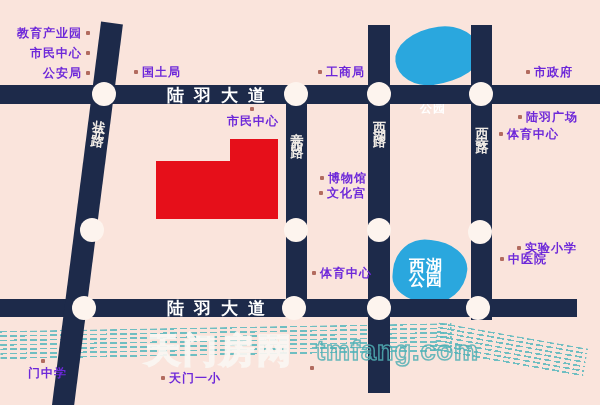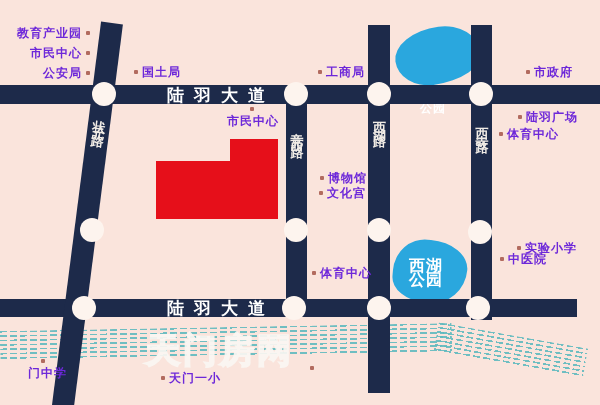--- a/index.html
+++ b/index.html
@@ -128,14 +128,15 @@
   <div class="poi" style="left:496px;top:252px;"><span class="b"></span><span>中医院</span></div>
 
   <div class="b-abs" style="left:41px;top:359px;"></div>
   <div class="poi" style="left:28px;top:366px;"><span>门中学</span></div>
 
   <div class="poi" style="left:157px;top:371px;"><span class="b"></span><span>天门一小</span></div>
 
   <div class="b-abs" style="left:310px;top:366px;"></div>
 
   <div class="wm" id="wm-cn">天门房网</div>
+  <div class="wm" id="wm-en">tmfang.com</div>
 
 </div>
 
 </body></html>

